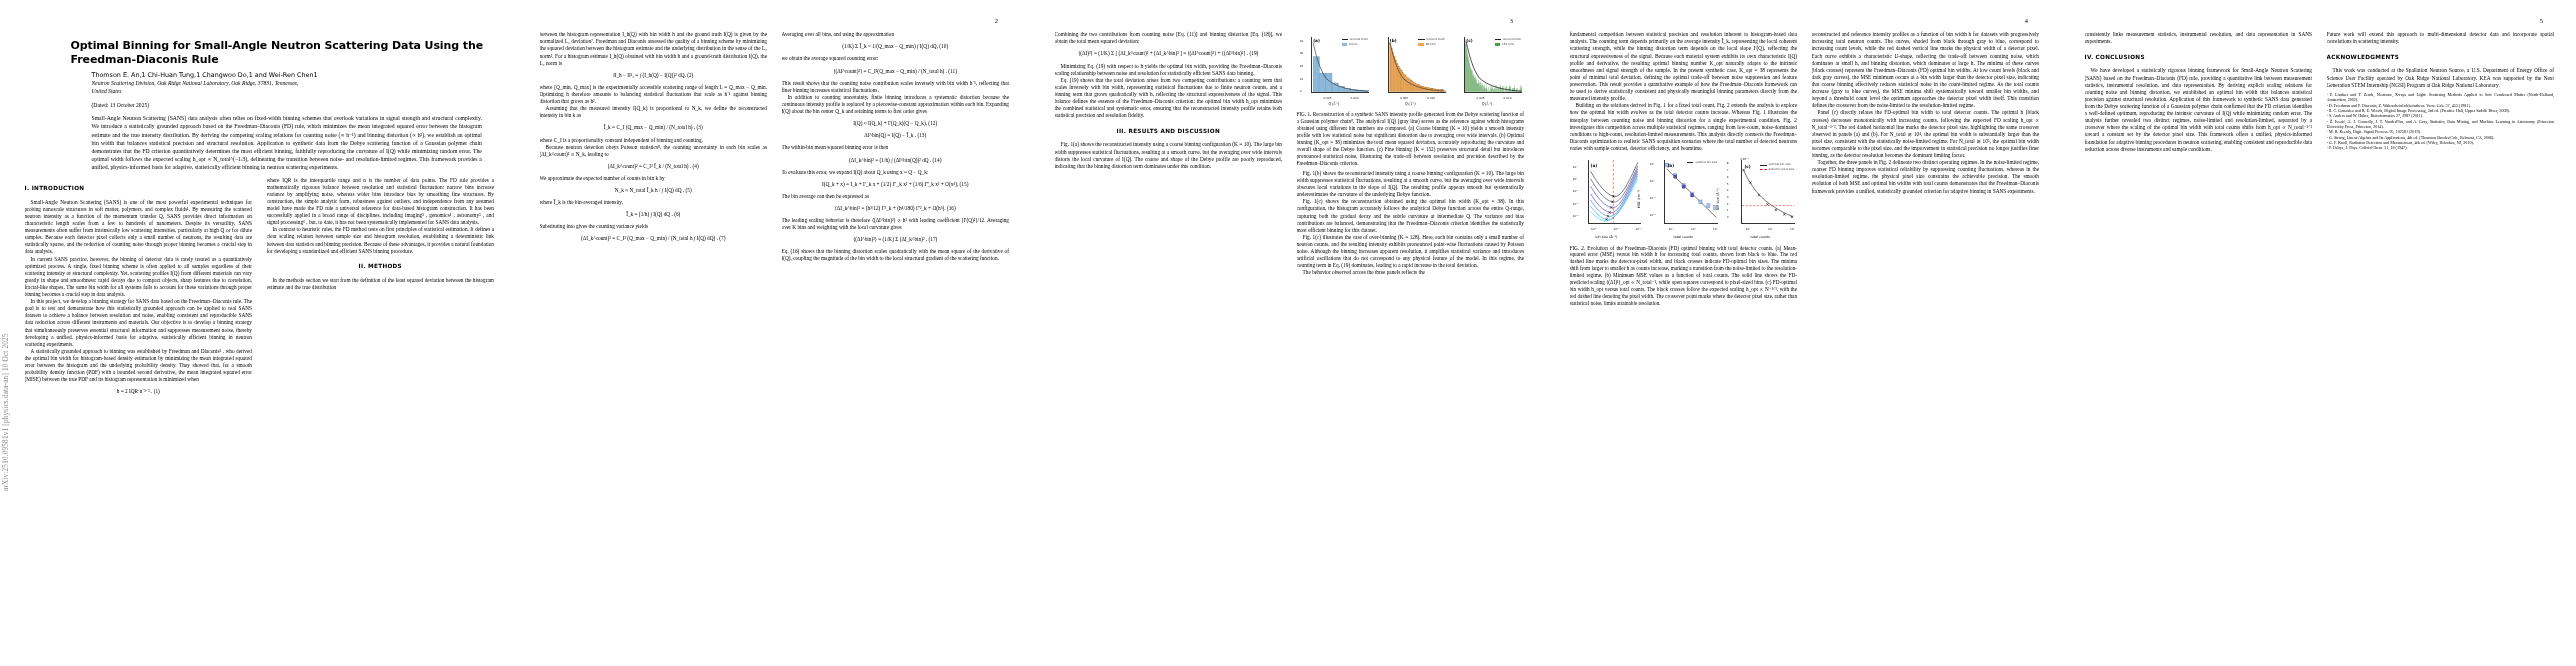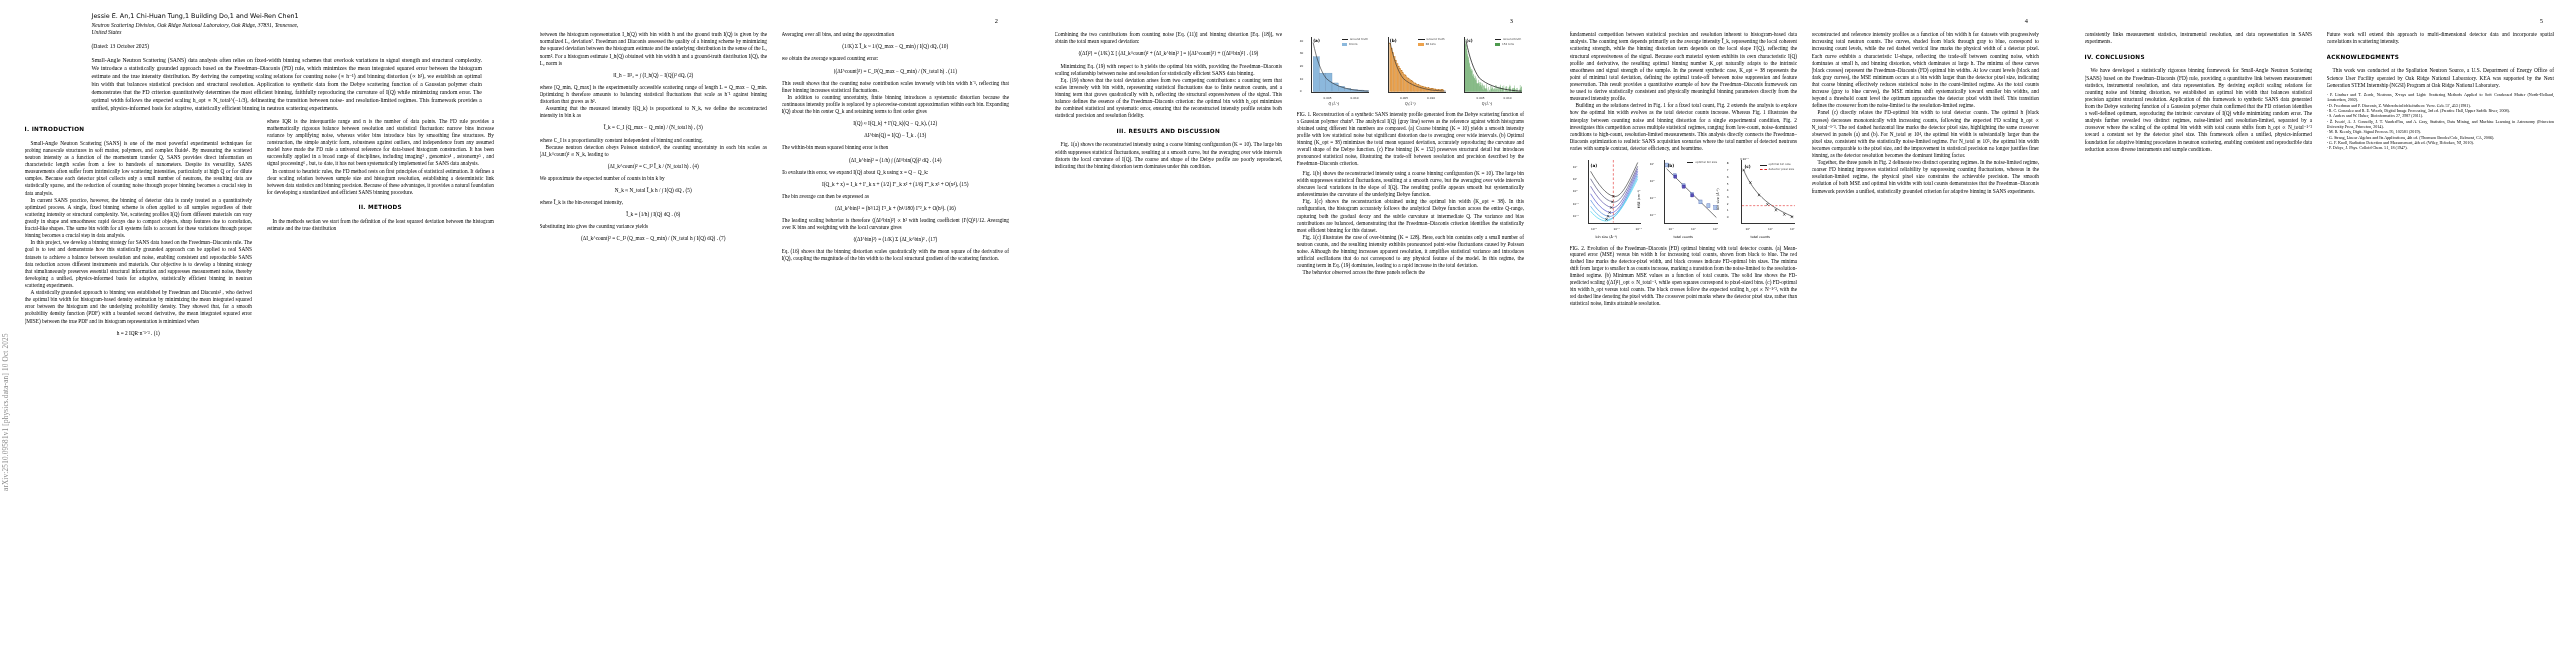--- a/index.html
+++ b/index.html
@@ -132,22 +132,23 @@
 </style>
 </head>
 <body>
 
 <div class="sheet">
 
   <div class="page">
     <div class="arxiv-stamp">arXiv:2510.09581v1  [physics.data-an]  10 Oct 2025</div>
 
     <div class="titleblock">
+      <h1 class="title">Optimal Binning for Small-Angle Neutron Scattering Data Using the Freedman-Diaconis Rule</h1>
       <div class="authors">
-        <span>Jessie E. An,1 Chi-Huan Tung,1 Building Do,1 and Wei-Ren Chen1</span>
+        <span>Thomson E. An,1 Chi-Huan Tung,1 Changwoo Do,1 and Wei-Ren Chen1</span>
       </div>
       <div class="affil">Neutron Scattering Division, Oak Ridge National Laboratory, Oak Ridge, 37831, Tennessee,</div>
       <div class="affil">United States</div>
       <div class="dated">(Dated: 13 October 2025)</div>
       <div class="abstract">Small-Angle Neutron Scattering (SANS) data analysis often relies on fixed-width binning schemes that overlook variations in signal strength and structural complexity. We introduce a statistically grounded approach based on the Freedman–Diaconis (FD) rule, which minimizes the mean integrated squared error between the histogram estimate and the true intensity distribution. By deriving the competing scaling relations for counting noise (∝ h⁻¹) and binning distortion (∝ h²), we establish an optimal bin width that balances statistical precision and structural resolution. Application to synthetic data from the Debye scattering function of a Gaussian polymer chain demonstrates that the FD criterion quantitatively determines the most efficient binning, faithfully reproducing the curvature of I(Q) while minimizing random error. The optimal width follows the expected scaling h_opt ∝ N_total^(−1/3), delineating the transition between noise- and resolution-limited regimes. This framework provides a unified, physics-informed basis for adaptive, statistically efficient binning in neutron scattering experiments.</div>
     </div>
 
     <div class="cols" style="margin-top:5.6px;height:345px;">
       <div class="col">
         <h2 class="sec left">I.   INTRODUCTION</h2>

